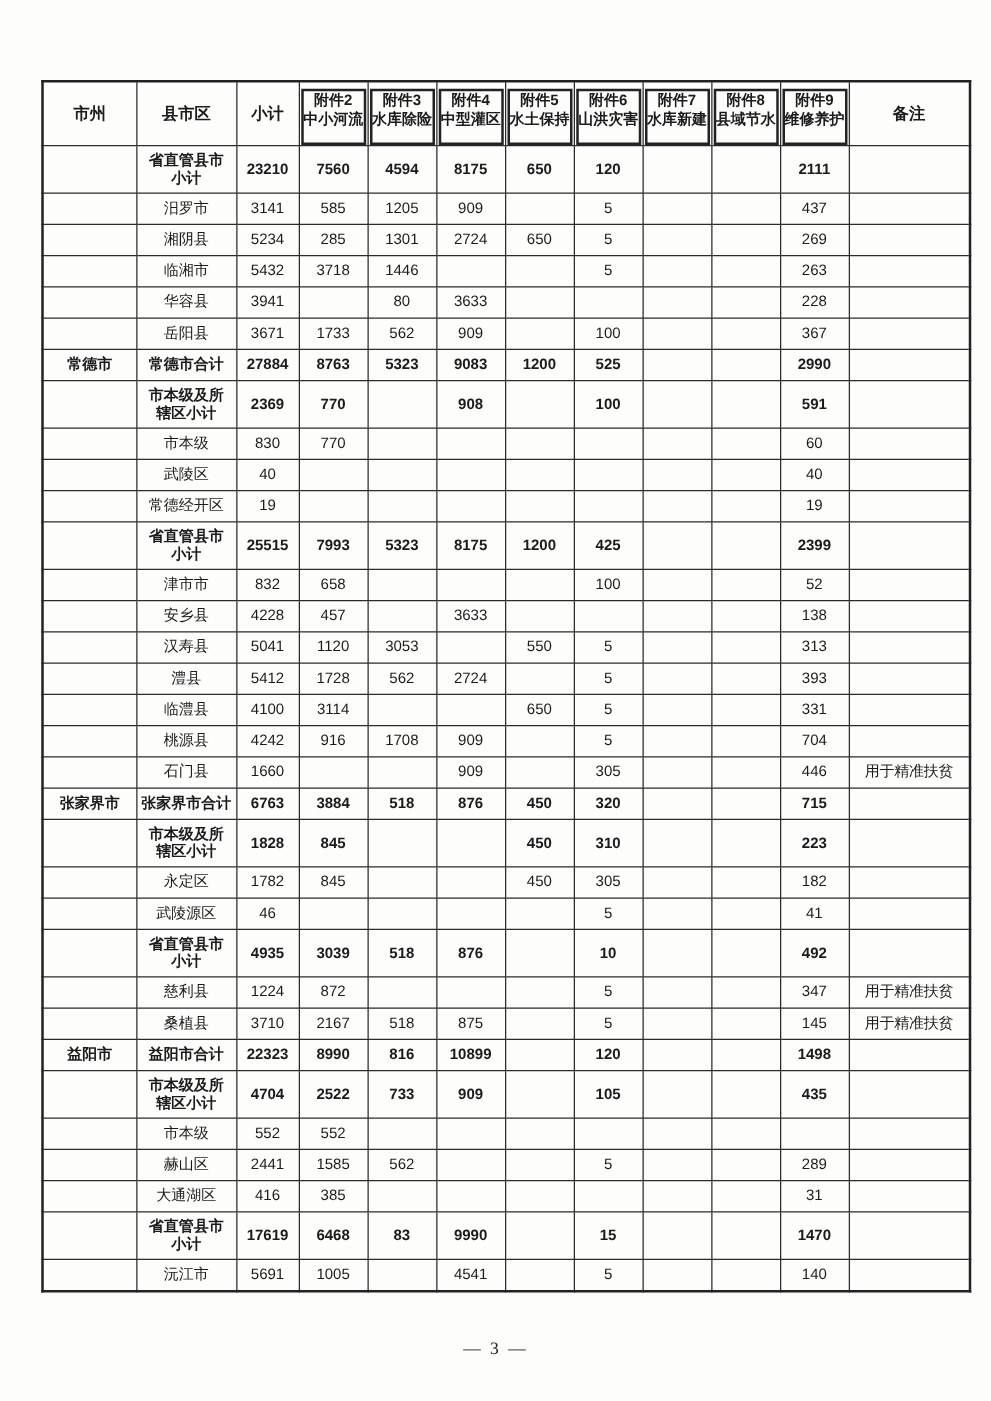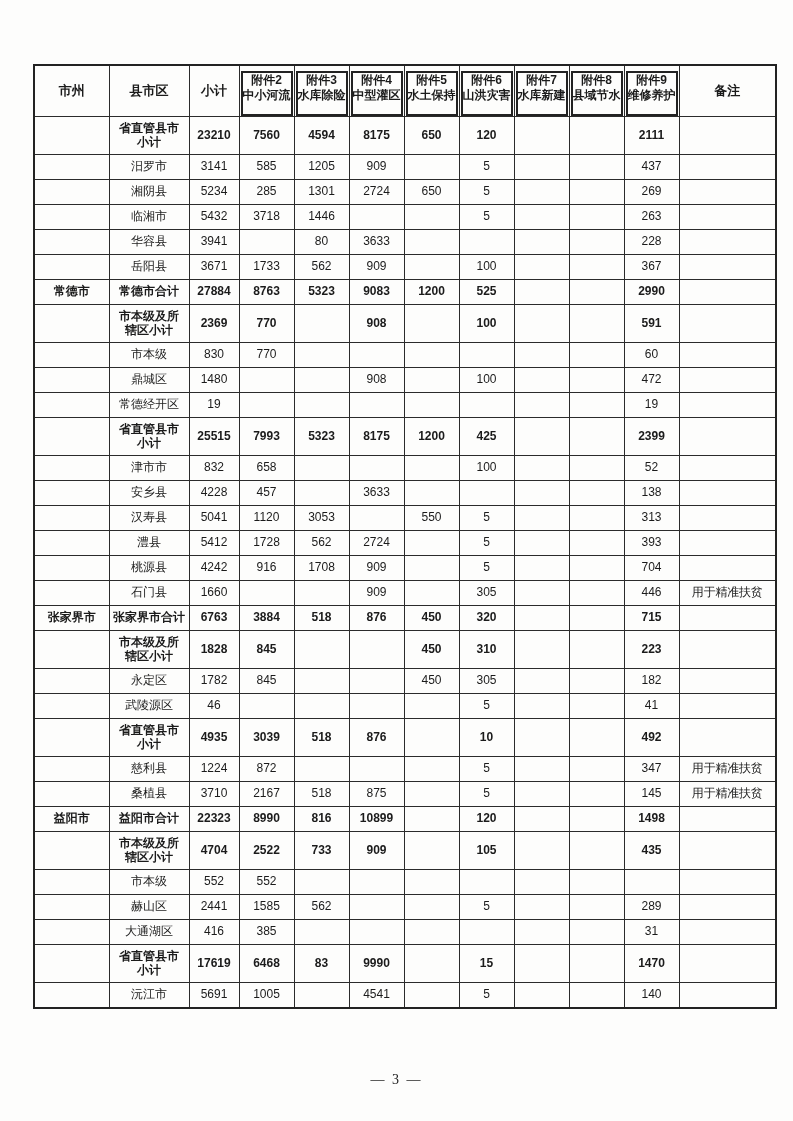--- a/index.html
+++ b/index.html
@@ -276,30 +276,30 @@
           <td></td>
           <td></td>
           <td></td>
           <td></td>
           <td></td>
           <td>60</td>
           <td class="col-remark"></td>
         </tr>
         <tr>
           <td class="col-city"></td>
-          <td class="col-district">鼎城区</td>
-          <td>1480</td>
-          <td></td>
-          <td></td>
-          <td>908</td>
-          <td></td>
-          <td>100</td>
-          <td></td>
-          <td></td>
-          <td>472</td>
+          <td class="col-district">武陵区</td>
+          <td>40</td>
+          <td></td>
+          <td></td>
+          <td></td>
+          <td></td>
+          <td></td>
+          <td></td>
+          <td></td>
+          <td>40</td>
           <td class="col-remark"></td>
         </tr>
         <tr>
           <td class="col-city"></td>
           <td class="col-district">常德经开区</td>
           <td>19</td>
           <td></td>
           <td></td>
           <td></td>
           <td></td>
@@ -371,20 +371,34 @@
           <td class="col-district">澧县</td>
           <td>5412</td>
           <td>1728</td>
           <td>562</td>
           <td>2724</td>
           <td></td>
           <td>5</td>
           <td></td>
           <td></td>
           <td>393</td>
+          <td class="col-remark"></td>
+        </tr>
+        <tr>
+          <td class="col-city"></td>
+          <td class="col-district">临澧县</td>
+          <td>4100</td>
+          <td>3114</td>
+          <td></td>
+          <td></td>
+          <td>650</td>
+          <td>5</td>
+          <td></td>
+          <td></td>
+          <td>331</td>
           <td class="col-remark"></td>
         </tr>
         <tr>
           <td class="col-city"></td>
           <td class="col-district">桃源县</td>
           <td>4242</td>
           <td>916</td>
           <td>1708</td>
           <td>909</td>
           <td></td>

